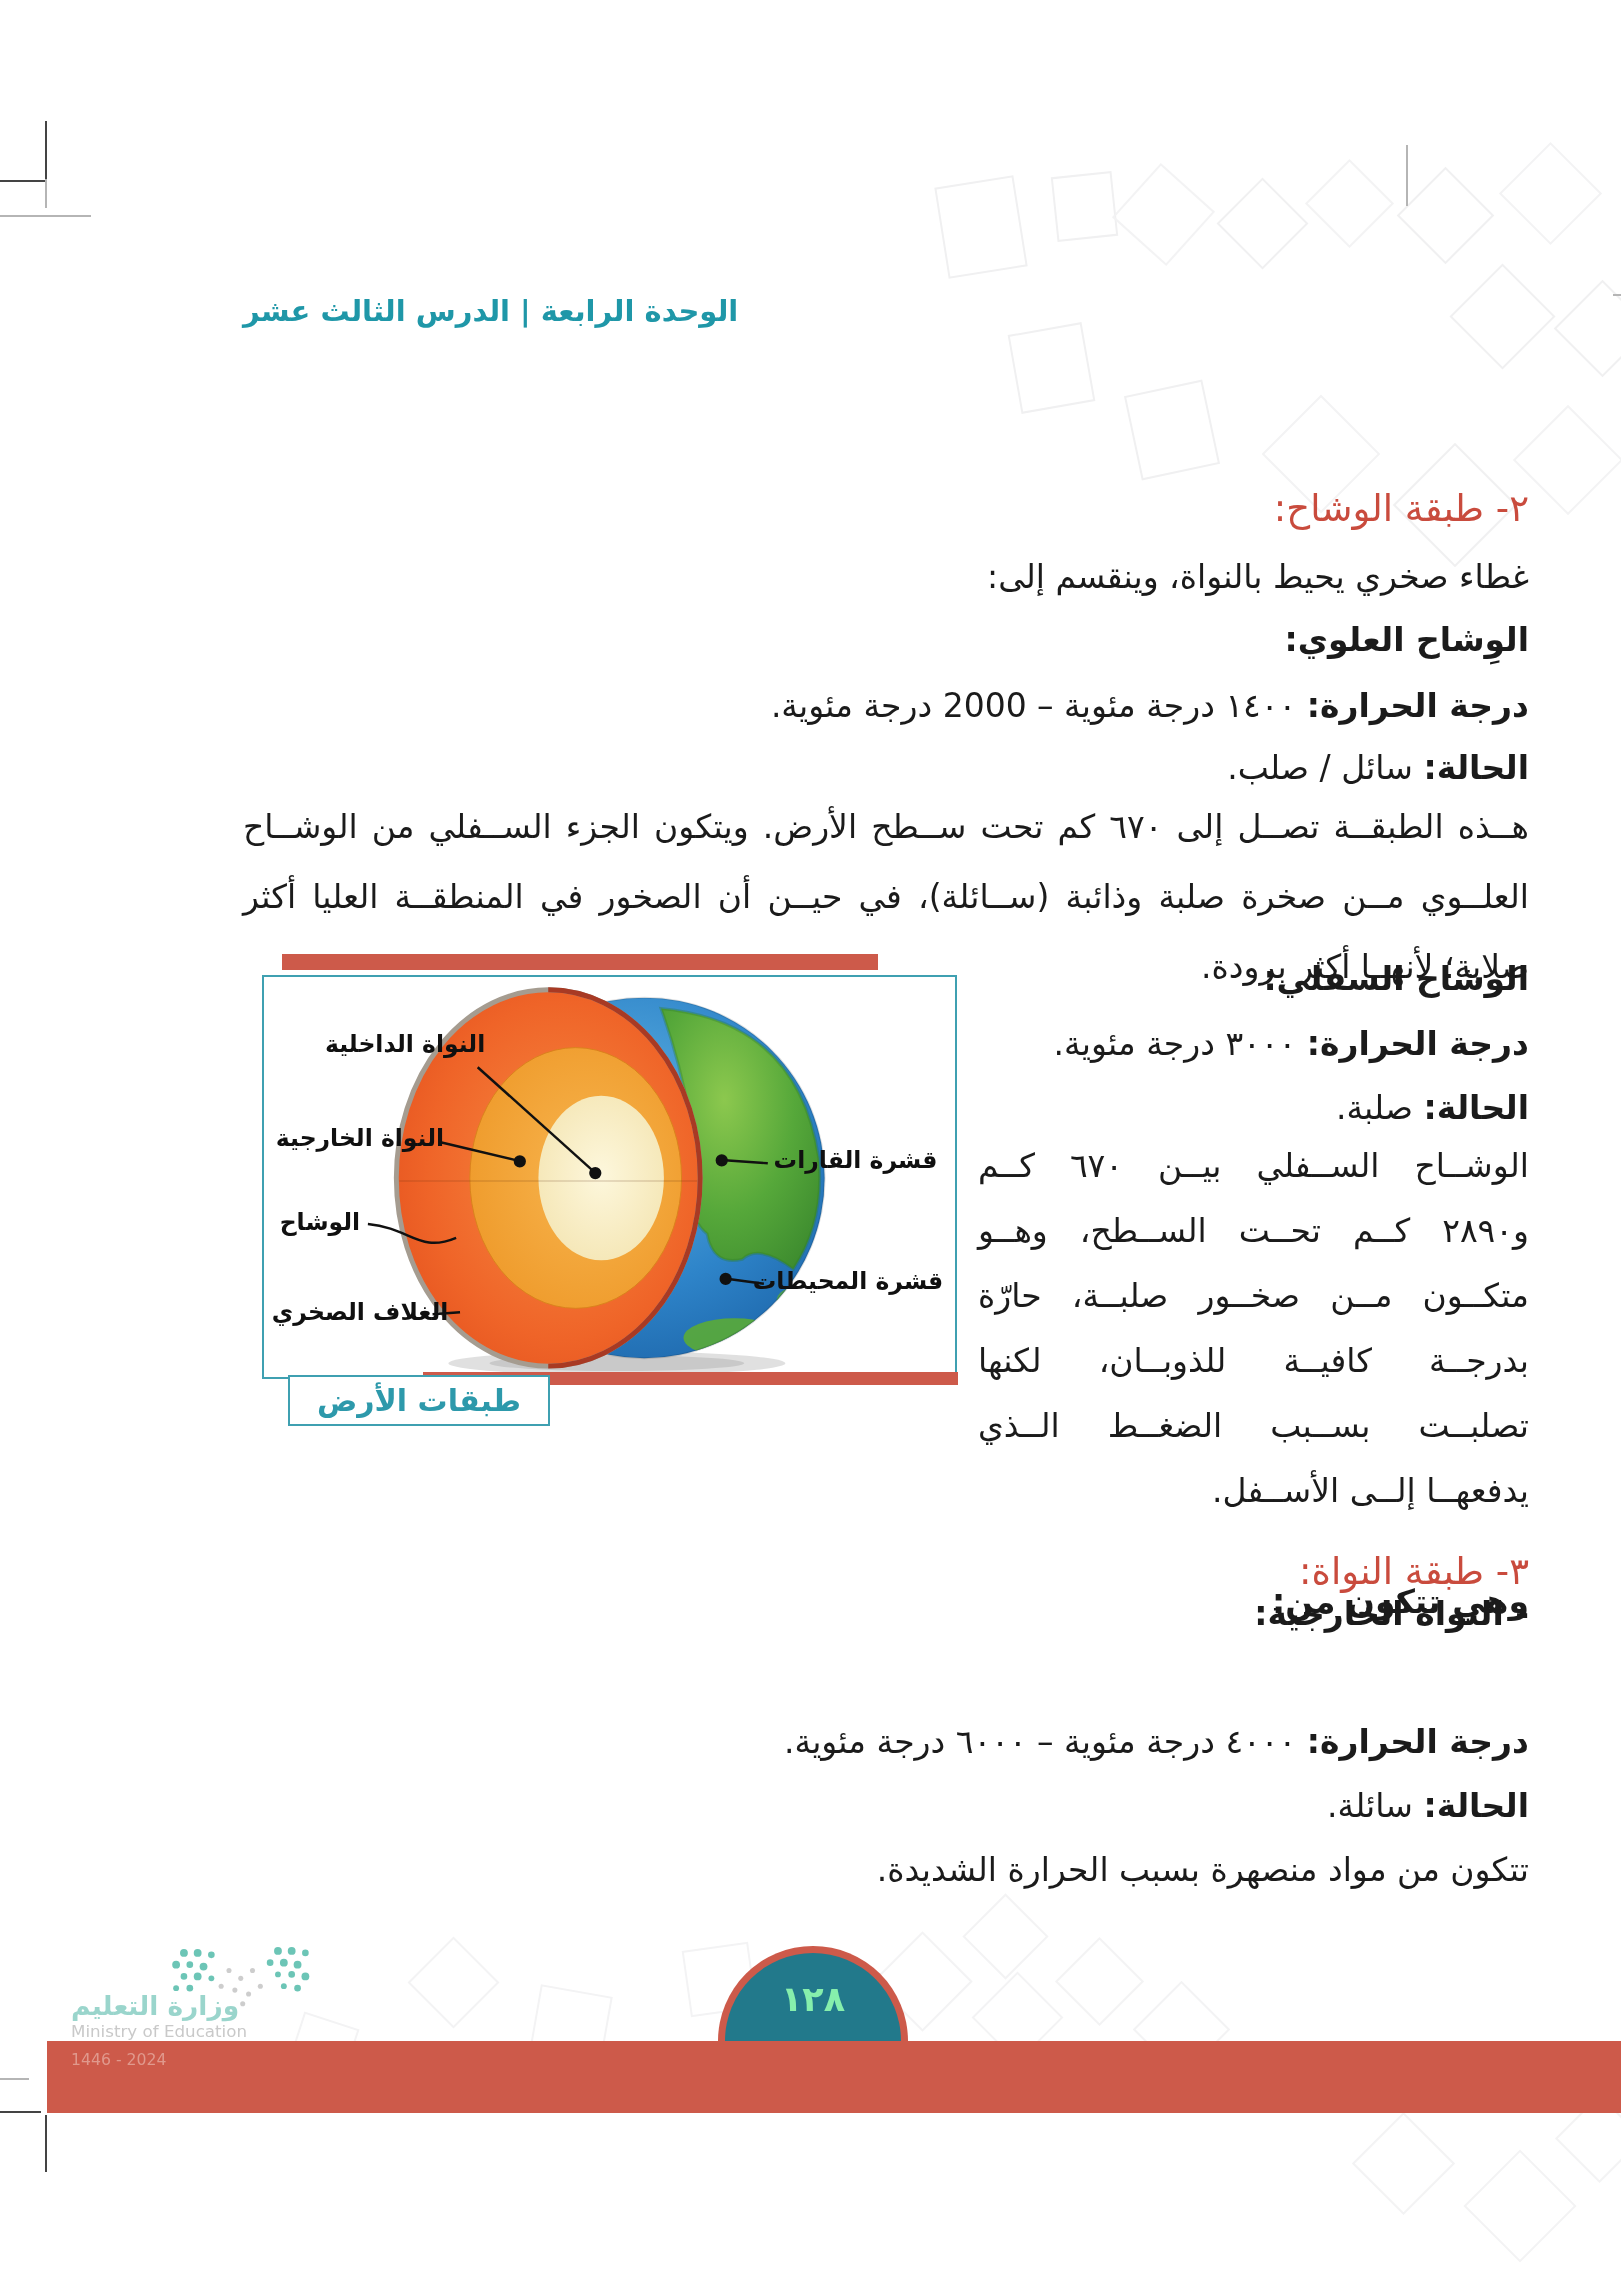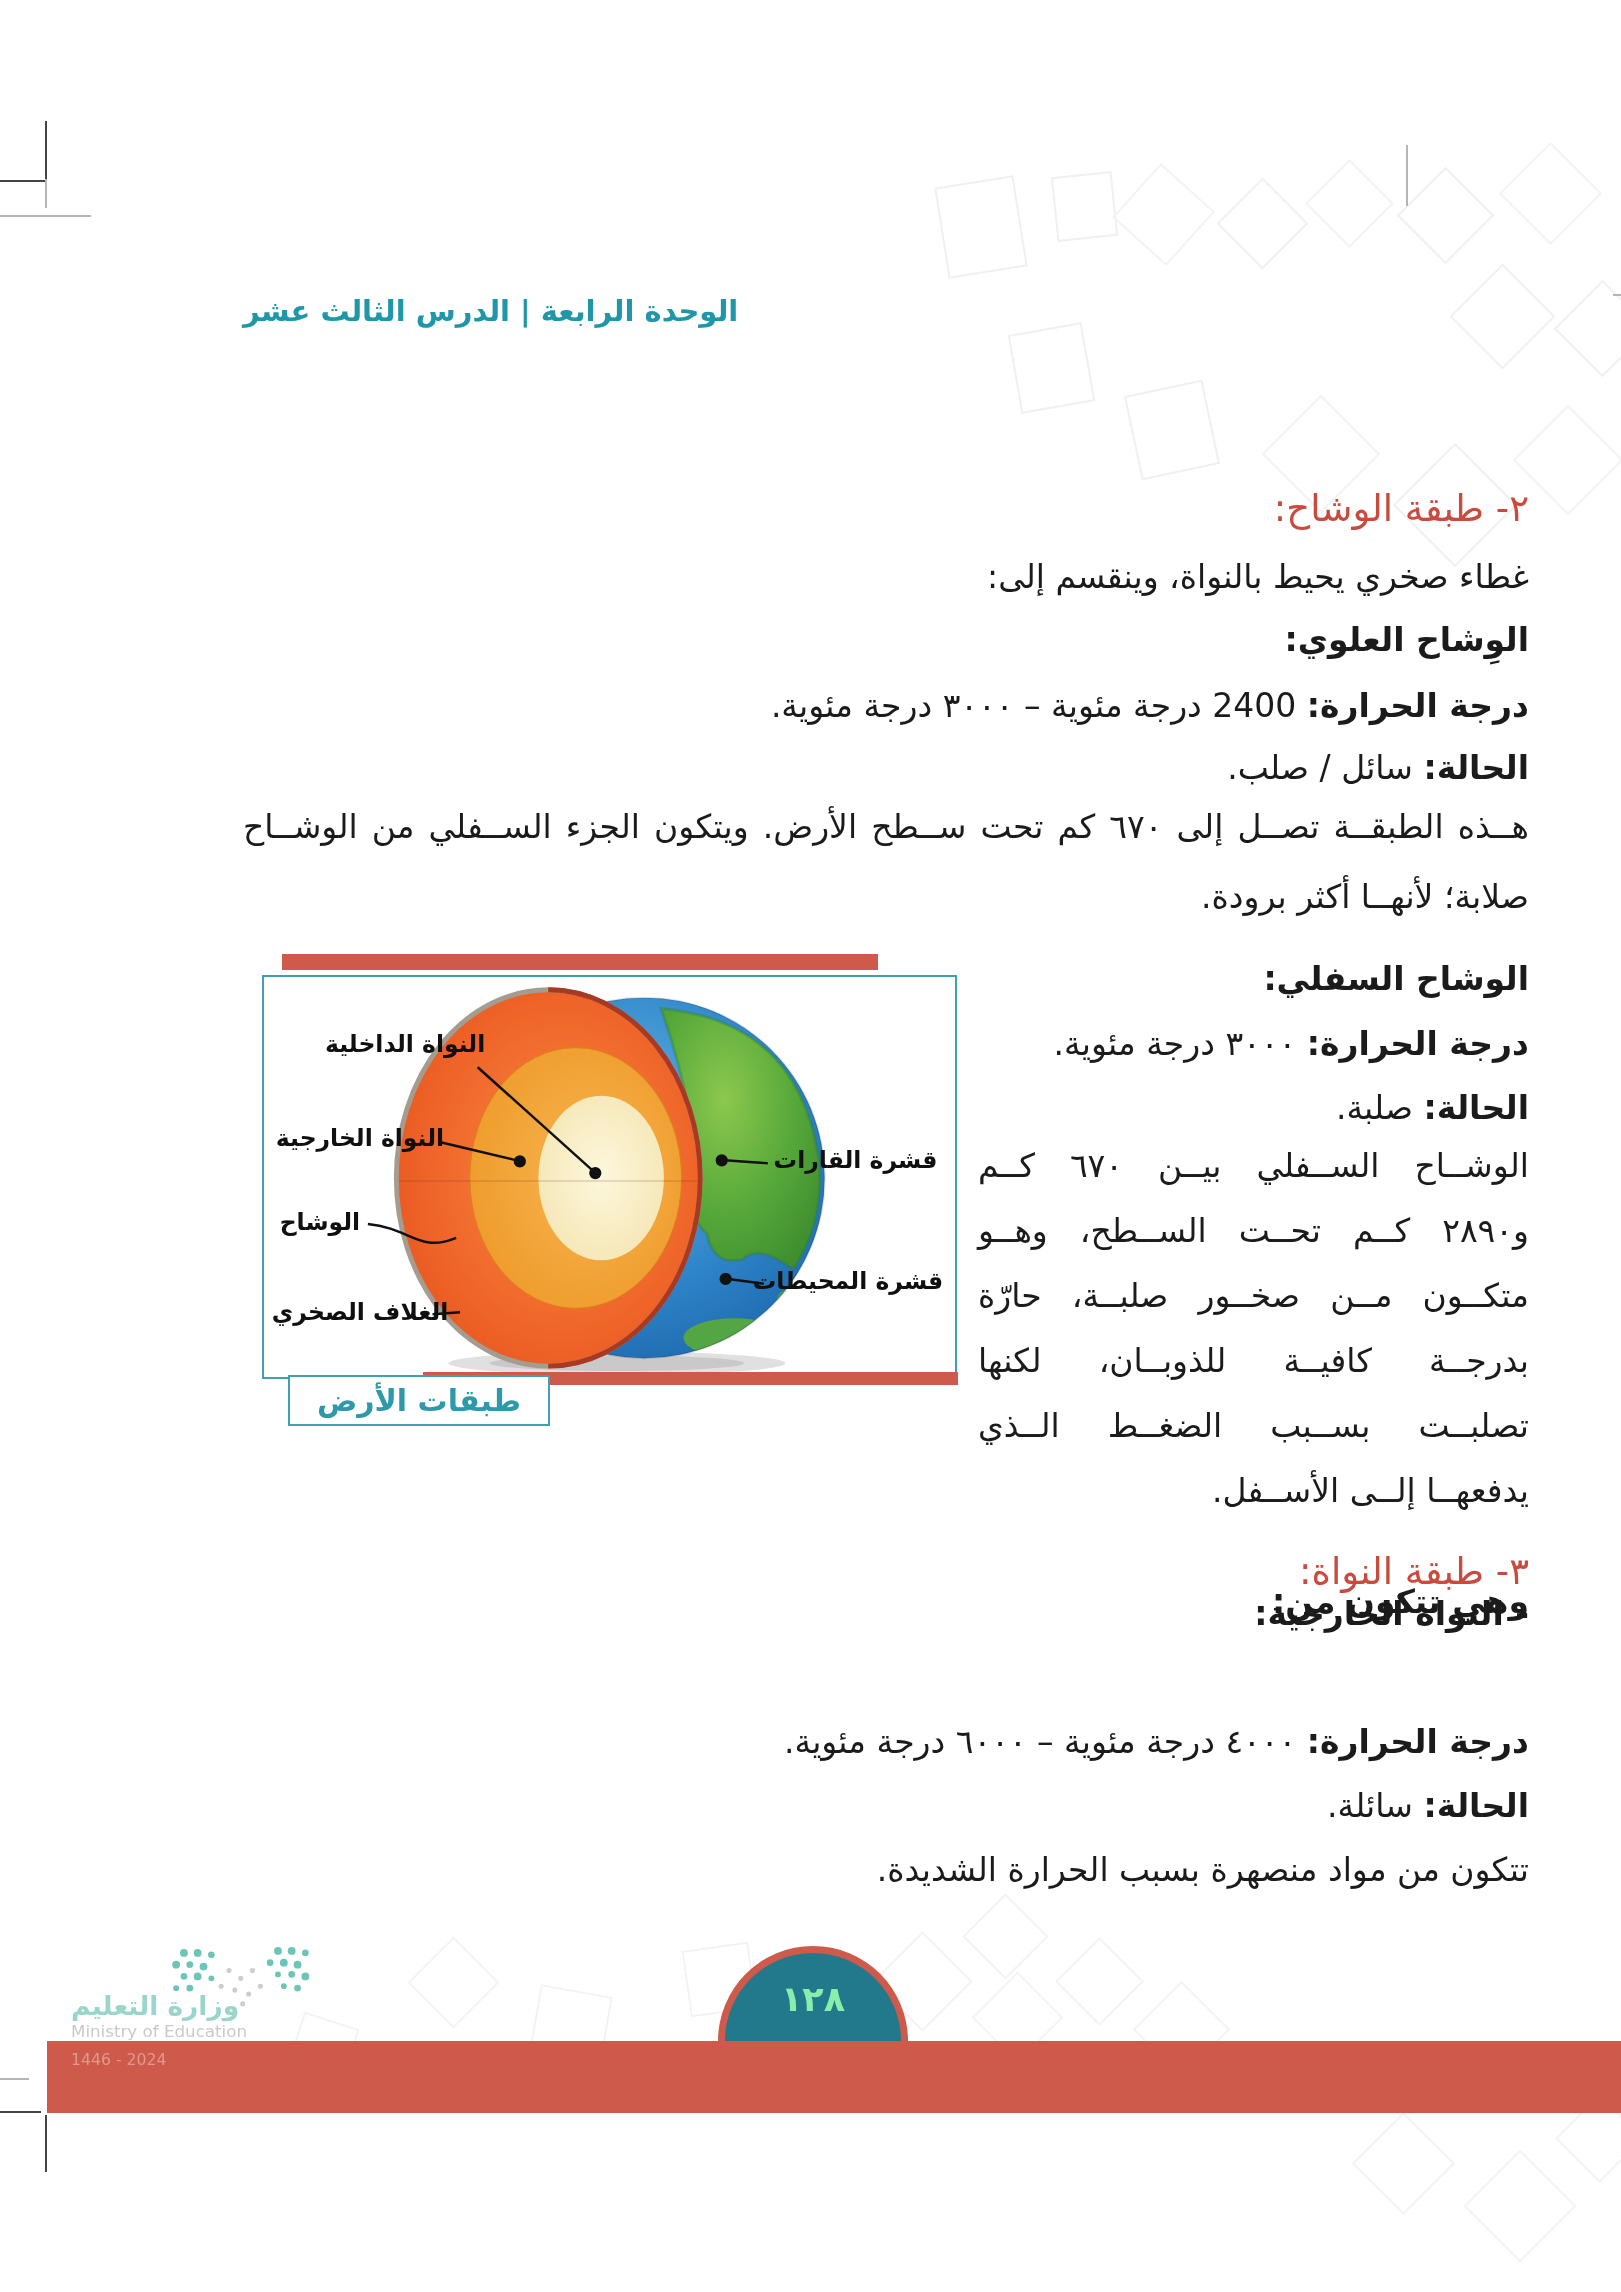--- a/index.html
+++ b/index.html
@@ -116,28 +116,29 @@
   <div class="mark g" style="left:0;top:2078px;width:29px;height:2px;"></div>
 </div>
 
 <div class="meta-header">الوحدة الرابعة | الدرس الثالث عشر</div>
 
 <div class="h-red" style="top:487px;">٢-  طبقة الوشاح:</div>
 <div class="t-line" style="top:557px;">غطاء صخري يحيط بالنواة، وينقسم إلى:</div>
 <div class="t-bold" style="top:620px;">الوِشاح العلوي:</div>
 
 <div class="t-line" style="top:686px;">
-  <b>درجة الحرارة:</b><span> 2400 درجة مئوية – ٣٠٠٠ درجة مئوية.</span>
+  <b>درجة الحرارة:</b><span> ١٤٠٠ درجة مئوية – 2000 درجة مئوية.</span>
 </div>
 <div class="t-line" style="top:748px;">
   <b>الحالة:</b><span> سائل / صلب.</span>
 </div>
 
 <div class="para" style="top:792px;width:1286px;line-height:70px;">
   <div class="jline">هــذه الطبقــة تصــل إلى ٦٧٠ كم تحت ســطح الأرض. ويتكون الجزء الســفلي من الوشــاح</div>
+  <div class="jline">العلــوي مــن صخرة صلبة وذائبة (ســائلة)، في حيــن أن الصخور في المنطقــة العليا أكثر</div>
   <div class="lline">صلابة؛ لأنهــا أكثر برودة.</div>
 </div>
 
 <div class="t-bold" style="top:959px;">الوشاح السفلي:</div>
 <div class="rcol-line" style="top:1024px;">
   <b>درجة الحرارة:</b><span> ٣٠٠٠ درجة مئوية.</span>
 </div>
 <div class="rcol-line" style="top:1088px;">
   <b>الحالة:</b><span> صلبة.</span>
 </div>

